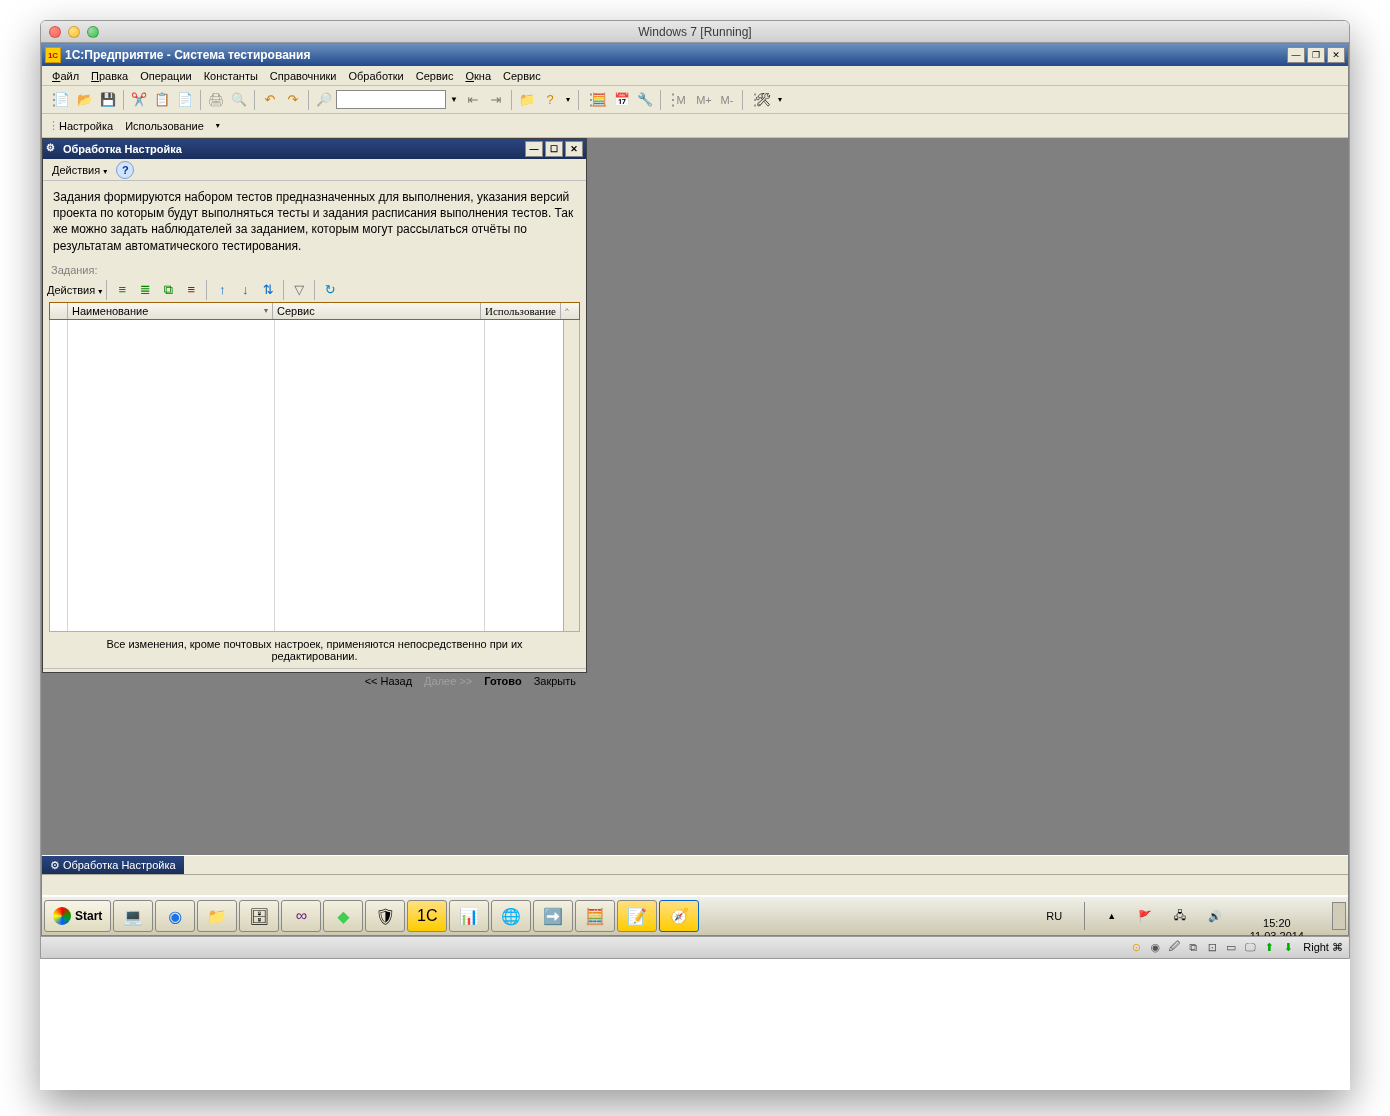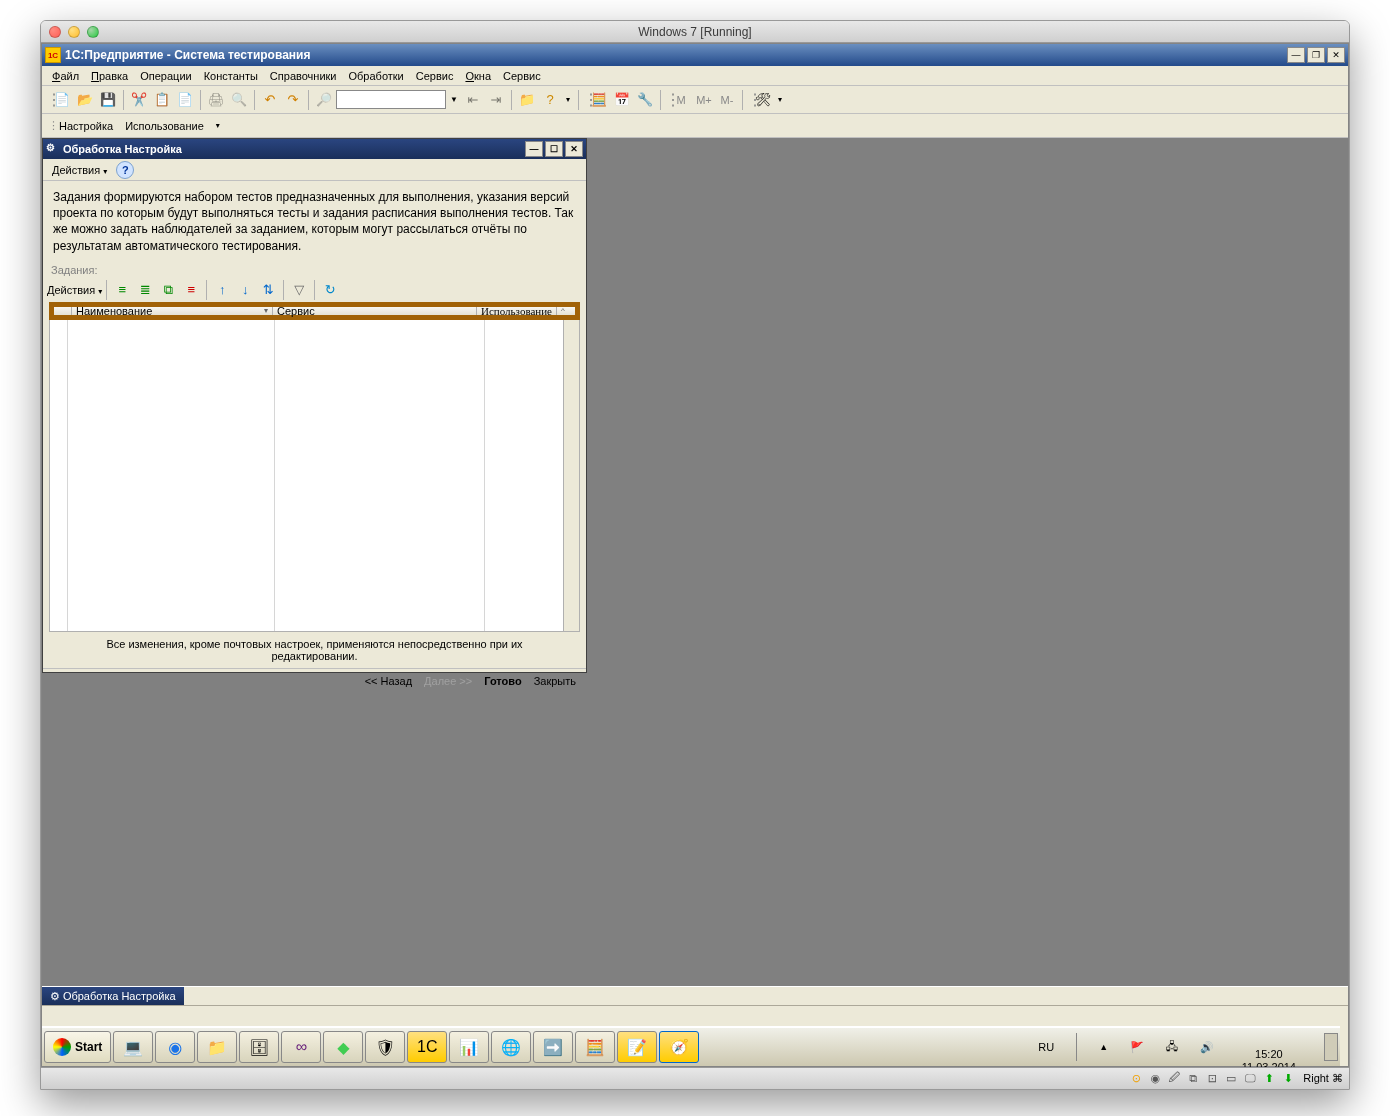--- a/index.html
+++ b/index.html
@@ -1,19 +1,19 @@
 <!DOCTYPE html>
 <html><head>
 <meta charset="utf-8">
 <style>
 * { box-sizing: border-box; margin: 0; padding: 0; font-family: Tahoma, Arial, sans-serif; }
 body { background: #fff; width: 1390px; height: 1116px; position: relative; overflow: hidden; }
 
 .mac-shadow { position: absolute; left: 40px; top: 20px; width: 1310px; height: 1070px; box-shadow: 0 15px 40px rgba(0,0,0,0.4); border-radius: 6px 6px 0 0; }
-.mac-window { position: absolute; left: 40px; top: 20px; width: 1310px; height: 1070px; background: #ededed; border-radius: 6px 6px 0 0; overflow: hidden; border: 1px solid #999; }
+.mac-window { position: absolute; left: 40px; top: 20px; width: 1310px; height: 939px; background: #ededed; border-radius: 6px 6px 0 0; overflow: hidden; border: 1px solid #999; }
 
 .mac-titlebar { height: 22px; background: linear-gradient(#e8e8e8, #cfcfcf); display: flex; align-items: center; padding: 0 8px; border-bottom: 1px solid #999; position: relative; }
 .traffic { display: flex; gap: 7px; }
 .traffic span { width: 12px; height: 12px; border-radius: 50%; border: 1px solid rgba(0,0,0,0.2); }
 .t-close { background: radial-gradient(circle at 30% 30%, #ff8a80, #ff5f56); }
 .t-min { background: radial-gradient(circle at 30% 30%, #ffe082, #ffbd2e); }
 .t-max { background: radial-gradient(circle at 30% 30%, #a5d6a7, #27c93f); }
 .mac-title { position:absolute; left:0; right:0; text-align:center; font-size: 12px; color: #3a3a3a; pointer-events:none;}
 
 .win-client { position: absolute; top: 22px; left: 0; right: 0; bottom: 22px; background: #ECE9D8; border: 1px solid #848484; }
@@ -41,39 +41,39 @@
 .mdi-child { position: absolute; left: 0; top: 0; width: 545px; height: 535px; background: #ECE9D8; border: 1px solid #404040; }
 .mdi-titlebar { height: 20px; background: linear-gradient(#2a4580, #1a2f5a); display: flex; align-items: center; padding: 0 3px; color: #fff; font-size: 11px; font-weight: bold; }
 .mdi-titlebar .ti { width:14px; height:14px; margin-right:3px; font-size:10px;}
 .mdi-titlebar .txt { flex: 1; }
 .mdi-sub { height: 22px; background:#ECE9D8; display:flex; align-items:center; padding: 0 4px; font-size: 11px; border-bottom: 1px solid #c0c0c0; }
 .mdi-sub .act { padding: 1px 4px; border: 1px solid transparent; }
 .mdi-sub .hbtn { width:18px;height:18px; border:1px solid #7da2ce; border-radius:50%; background:#d0e3ff; color:#003399; font-weight:bold; font-size:11px; display:flex; align-items:center; justify-content:center; margin-left: 4px;}
 .desc { padding: 8px 10px; font-size: 12px; color: #000; line-height: 1.35; background:#ECE9D8; }
 .sect-label { padding: 2px 8px; font-size: 11px; color: #808080; }
 .sm-toolbar { height: 24px; background:#ECE9D8; display:flex; align-items:center; padding: 0 4px; font-size:11px; gap:1px; }
-.grid-head { height: 18px; display:flex; background:#ECE9D8; border: 5px solid #a16207; font-size:11px; margin: 0 6px;}
+.grid-head { height: 18px; display:flex; background:#ECE9D8; border: 1px solid #a16207; font-size:11px; margin: 0 6px;}
 .grid-head .col { border-right: 1px solid #b0b0b0; padding: 1px 4px; display: flex; align-items: center; background: linear-gradient(#f8f7f2, #e5e2d5);}
 .grid-head .icon-col { width: 18px; flex: none; }
 .grid-body { height: 312px; margin: 0 6px; border-left: 1px solid #b0b0b0; border-right: 1px solid #b0b0b0; border-bottom: 1px solid #b0b0b0; background: #fff; display:flex; position:relative;}
 .grid-body .c { border-right: 1px solid #d6d6d6; height: 100%; }
 .grid-scroll { position:absolute; right:0; top:0; bottom:0; width:16px; background:#ECE9D8; border-left: 1px solid #b0b0b0;}
 .footer-note { text-align:center; padding: 6px 20px; font-size:11px; color:#000; }
 .wizard-btns { display:flex; justify-content:flex-end; padding: 4px 8px; font-size:11px; gap:8px; border-top: 1px solid #c0c0c0;}
 .wizard-btns span { padding: 2px 2px; }
 .wizard-btns .disabled { color: #a0a0a0; }
 .wizard-btns .bold { font-weight: bold; }
 
 .taskbar-tabs { position: absolute; bottom: 60px; left: 0; right: 0; height: 20px; background: #ECE9D8; display:flex; align-items:center; border-top: 1px solid #fff; border-bottom: 1px solid #aca899; }
 .tabbtn { height: 18px; background: linear-gradient(#2a4580, #1a2f5a); color: #fff; font-size: 11px; padding: 1px 8px; display:flex; align-items:center;}
 .statusbar { position: absolute; bottom: 40px; left: 0; right: 0; height: 20px; background: #ECE9D8; display:flex; align-items:center; font-size:11px; padding: 0 4px; border-top: 1px solid #fff;}
 .statusbar .flex { flex:1; }
 .statusbar .ind { border-left: 1px solid #c0c0c0; padding: 0 6px; color:#808080;}
 
-.win-taskbar { position: absolute; bottom: 0; left: 0; right: 8px; height: 40px; background: linear-gradient(#f0f0e8, #cdc8b0); display:flex; align-items:center; border-top: 2px solid #fff; padding: 0 2px; gap: 2px;}
+.win-taskbar { position: absolute; bottom: 0; left: 0; right: 0; height: 40px; background: linear-gradient(#f0f0e8, #cdc8b0); display:flex; align-items:center; border-top: 2px solid #fff; padding: 0 2px; gap: 2px;}
 .startbtn { height: 32px; background: linear-gradient(#f8f5e8, #e0dcc0); border: 1px solid #888; border-radius: 3px; padding: 0 8px; display:flex; align-items:center; gap:4px; font-size:12px; font-weight:bold; }
 .start-orb { width:18px;height:18px; border-radius:50%; background: conic-gradient(#ff0000, #00a000, #0060ff, #ffff00, #ff0000);}
 .tray-iconset { flex:1; display:flex; gap:2px;}
 .tb-app { width:40px; height:32px; background: linear-gradient(#f4f0e0, #d8d4bc); border: 1px solid #888; border-radius: 3px; display:flex;align-items:center;justify-content:center; font-size:16px;}
 .systray { display:flex; align-items:center; gap:22px; font-size:11px;}
 .clock { text-align:center; line-height:1.2; padding: 0 6px; margin-top: 28px;}
 
 .vm-statusbar { position: absolute; bottom: 0; left: 0; right: 0; height: 22px; background: linear-gradient(#e8e8e8, #cfcfcf); border-top: 1px solid #999; display:flex; align-items:center; justify-content:flex-end; padding: 0 6px; font-size:11px; gap: 3px;}
 .vm-ic { width:16px;height:16px; display:flex;align-items:center;justify-content:center; color:#555;}
 </style>

